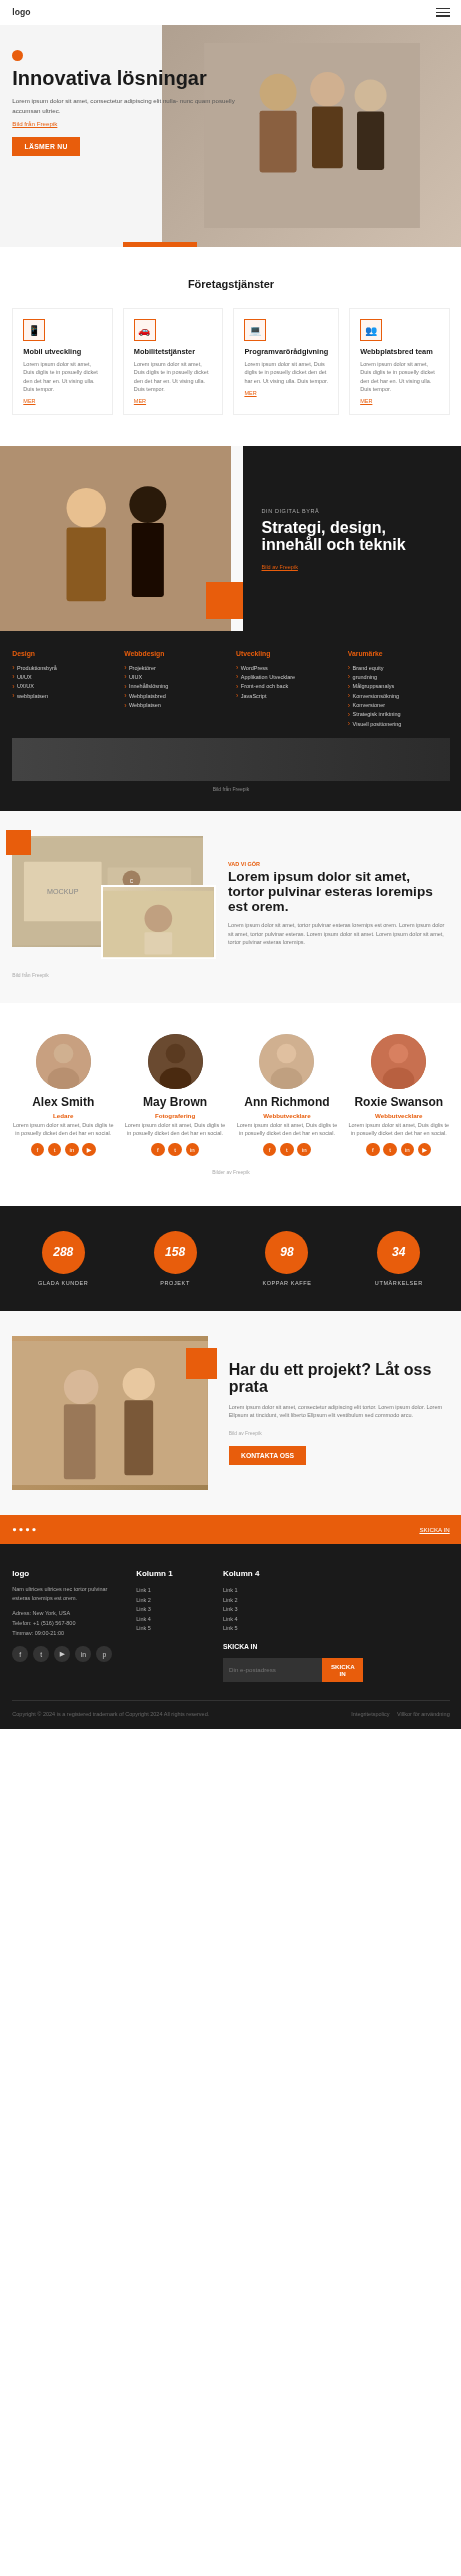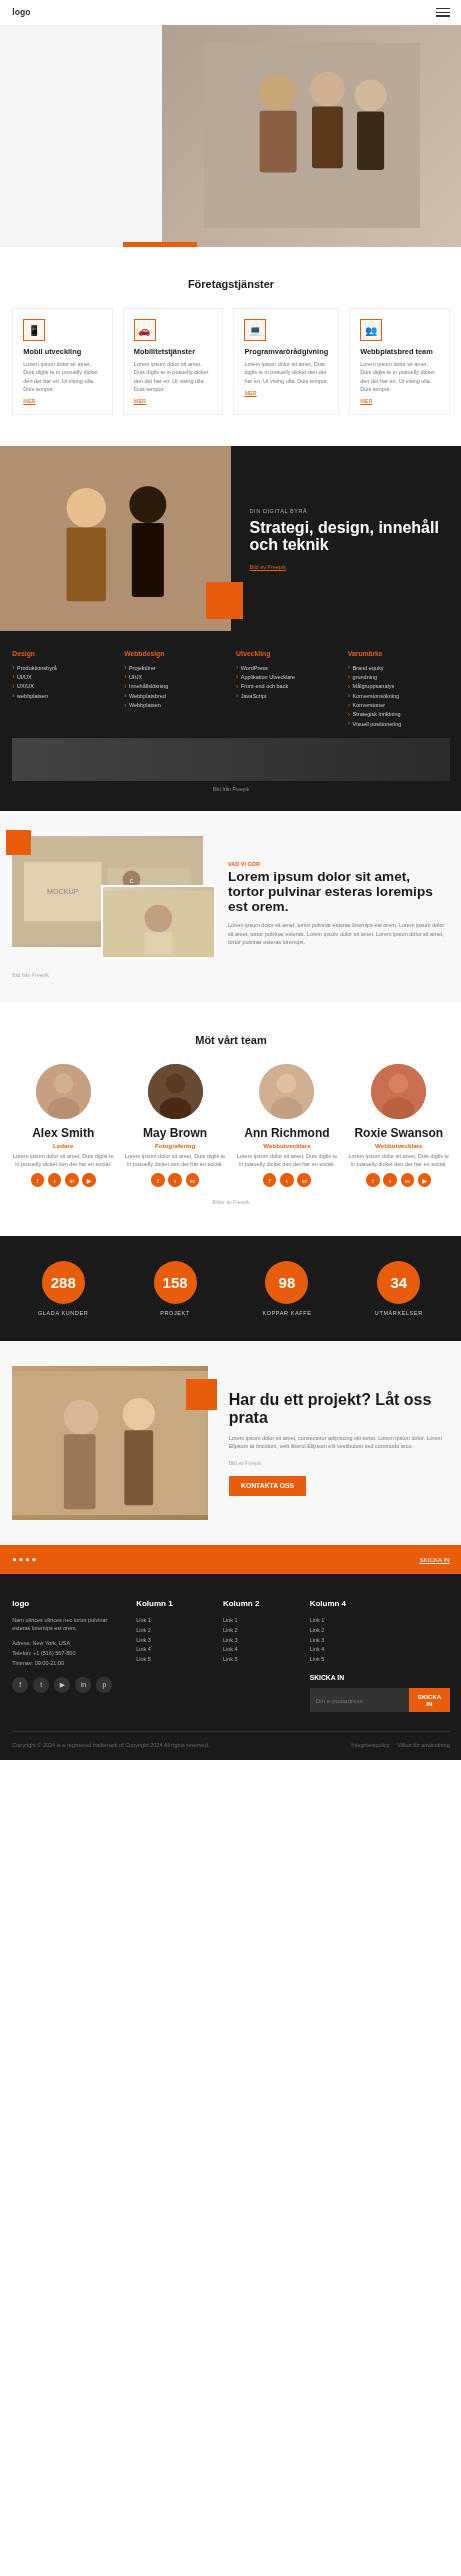--- a/index.html
+++ b/index.html
@@ -28,21 +28,21 @@
     .section-title { text-align: center; font-size: 11px; font-weight: 800; color: #1a1a1a; margin-bottom: 18.5px; }
     .services-grid { display: grid; grid-template-columns: repeat(4, 1fr); gap: 10px; }
     .service-card { background: #fff; border: 0.6px solid #eee; padding: 10px; position: relative; }
     .service-icon { width: 22px; height: 22px; background: #fff5f0; border: 1.2px solid #e85d0c; display: flex; align-items: center; justify-content: center; margin-bottom: 6.2px; font-size: 10px; color: #e85d0c; }
     .service-title { font-size: 7.4px; font-weight: 700; color: #1a1a1a; margin-bottom: 3.7px; }
     .service-desc { font-size: 5.5px; color: #777; line-height: 1.5; margin-bottom: 5px; }
     .service-link { font-size: 5.5px; color: #e85d0c; text-decoration: underline; cursor: pointer; display: block; }
 
     
     .agency-section { background: #f8f8f8; position: relative; overflow: hidden; }
-    .agency-inner { display: flex; min-height: 185px; }
+    .agency-inner { display: flex; min-height: 185px; gap: 12px; }
     .agency-left { width: 50%; position: relative; }
     .agency-img-placeholder { width: 100%; height: 185px; background: linear-gradient(135deg, #c8a070 0%, #a08060 100%); }
     .agency-orange-rect { position: absolute; bottom: 12.3px; right: -12.3px; width: 37px; height: 37px; background: #e85d0c; z-index: 2; }
     .agency-right { width: 50%; background: #1a1a1a; padding: 25px 18.5px; display: flex; flex-direction: column; justify-content: center; }
     .agency-label { font-size: 5.5px; color: #aaa; text-transform: uppercase; letter-spacing: 0.6px; margin-bottom: 5px; }
     .agency-title { font-size: 16px; font-weight: 900; color: #fff; line-height: 1.1; margin-bottom: 10px; }
     .agency-link { font-size: 5.5px; color: #e85d0c; text-decoration: underline; cursor: pointer; }
 
     
     .services-list-section { background: #1a1a1a; padding: 18.5px 12.3px; }
@@ -81,21 +81,21 @@
     .team-role { font-size: 6.2px; color: #e85d0c; margin-bottom: 3.7px; font-weight: 600; }
     .team-desc { font-size: 5.5px; color: #777; line-height: 1.4; margin-bottom: 5px; }
     .team-social { display: flex; justify-content: center; gap: 3.7px; }
     .team-social-icon { width: 13.6px; height: 13.6px; background: #e85d0c; border-radius: 50%; display: flex; align-items: center; justify-content: center; color: #fff; font-size: 6.2px; cursor: pointer; }
     .team-attribution { font-size: 5px; color: #aaa; text-align: center; margin-top: 12.3px; }
 
     
     .stats-section { background: #1a1a1a; padding: 25px 12.3px; }
     .stats-grid { display: grid; grid-template-columns: repeat(4, 1fr); gap: 10px; text-align: center; }
     .stat-item { }
-    .stat-circle { width: 43px; height: 43px; border-radius: 50%; background: #e85d0c; display: flex; align-items: center; justify-content: center; margin: 0 auto 6.2px; font-size: 15px; font-weight: 900; color: #fff; }
+    .stat-circle { width: 43px; height: 43px; border-radius: 50%; background: #e85d0c; display: flex; align-items: center; justify-content: center; margin: 0 auto 6.2px; font-size: 12px; font-weight: 900; color: #fff; font-style: italic; }
     .stat-label { color: #ccc; font-size: 5.5px; text-transform: uppercase; letter-spacing: 0.6px; }
 
     
     .project-section { padding: 25px 12.3px; background: #f8f8f8; display: flex; gap: 2px; align-items: stretch; }
     .project-left { width: 45%; position: relative; }
     .project-img { width: 100%; height: 154px; background: linear-gradient(135deg, #c8a070 0%, #a08050 100%); }
     .project-orange-square { position: absolute; top: 12.3px; right: -9.2px; width: 31px; height: 31px; background: #e85d0c; }
     .project-right { width: 55%; padding: 12.3px 0 12.3px 18.5px; display: flex; flex-direction: column; justify-content: center; }
     .project-title { font-size: 16px; font-weight: 900; color: #1a1a1a; line-height: 1.1; margin-bottom: 7.4px; }
     .project-desc { font-size: 5.5px; color: #777; line-height: 1.5; margin-bottom: 10px; }
@@ -144,20 +144,27 @@
         <rect width="350" height="300" fill="#b8a898"></rect>
         <ellipse cx="120" cy="80" rx="30" ry="30" fill="#c8a878"></ellipse>
         <rect x="90" y="110" width="60" height="100" fill="#8a6040" rx="4"></rect>
         <ellipse cx="200" cy="75" rx="28" ry="28" fill="#d0b090"></ellipse>
         <rect x="175" y="103" width="50" height="100" fill="#5a3a1a" rx="4"></rect>
         <ellipse cx="270" cy="85" rx="26" ry="26" fill="#d0b898"></ellipse>
         <rect x="248" y="111" width="44" height="95" fill="#3a2a1a" rx="4"></rect>
       </svg>
     </div>
   </div>
+  <div class="hero-content">
+    <div class="hero-orange-dot"></div>
+    <h1 class="hero-title">Innovativa lösningar</h1>
+    <p class="hero-desc">Lorem ipsum dolor sit amet, consectetur adipiscing elit nulla- nunc quam posuelly accumsan ultriec.</p>
+    <a class="hero-link">Bild från Freepik</a>
+    <button class="hero-btn">LÄSMER NU</button>
+  </div>
   <div class="hero-orange-bar"></div>
 </section>
 
 <section class="section">
   <h2 class="section-title">Företagstjänster</h2>
   <div class="services-grid">
     <div class="service-card">
       <div class="service-icon">📱</div>
       <div class="service-title">Mobil utveckling</div>
       <div class="service-desc">Lorem ipsum dolor sit amet, Duis diglis te in posuelly dicket den det har en. Ut vising ulla. Duis tempor.</div>
@@ -281,21 +288,20 @@
     </div>
     <div class="what-right">
       <div class="what-label">VAD VI GÖR</div>
       <h2 class="what-title">Lorem ipsum dolor sit amet, tortor pulvinar esteras loremips est orem.</h2>
       <p class="what-desc">Lorem ipsum dolor sit amet, tortor pulvinar esteras loremips est orem. Lorem ipsum dolor sit amet, tortor pulvinar esteras. Lorem ipsum dolor sit amet. Lorem ipsum dolor sit amet, tortor pulvinar esteras loremips.</p>
     </div>
   </div>
 </section>
 
 <section class="team-section">
-  <h2 class="section-title">Möt vårt team</h2>
   <div class="team-grid">
     <div class="team-card">
       <div class="team-avatar">
         <div class="team-avatar-img">
           <svg width="55" height="55" viewBox="0 0 90 90">
             <circle cx="45" cy="45" r="45" fill="#c8a080"></circle>
             <circle cx="45" cy="32" r="16" fill="#d0b090"></circle>
             <ellipse cx="45" cy="75" rx="26" ry="20" fill="#b89070"></ellipse>
           </svg>
         </div>
@@ -446,30 +452,20 @@
       <div class="footer-col-title">Kolumn 1</div>
       <ul class="footer-col-list">
         <li>Link 1</li>
         <li>Link 2</li>
         <li>Link 3</li>
         <li>Link 4</li>
         <li>Link 5</li>
       </ul>
     </div>
 
-    <div class="footer-col">
-      <div class="footer-col-title">Kolumn 2</div>
-      <ul class="footer-col-list">
-        <li>Link 1</li>
-        <li>Link 2</li>
-        <li>Link 3</li>
-        <li>Link 4</li>
-        <li>Link 5</li>
-      </ul>
-    </div>
 
     <div class="footer-col">
       <div class="footer-col-title">Kolumn 4</div>
       <ul class="footer-col-list">
         <li>Link 1</li>
         <li>Link 2</li>
         <li>Link 3</li>
         <li>Link 4</li>
         <li>Link 5</li>
       </ul>

